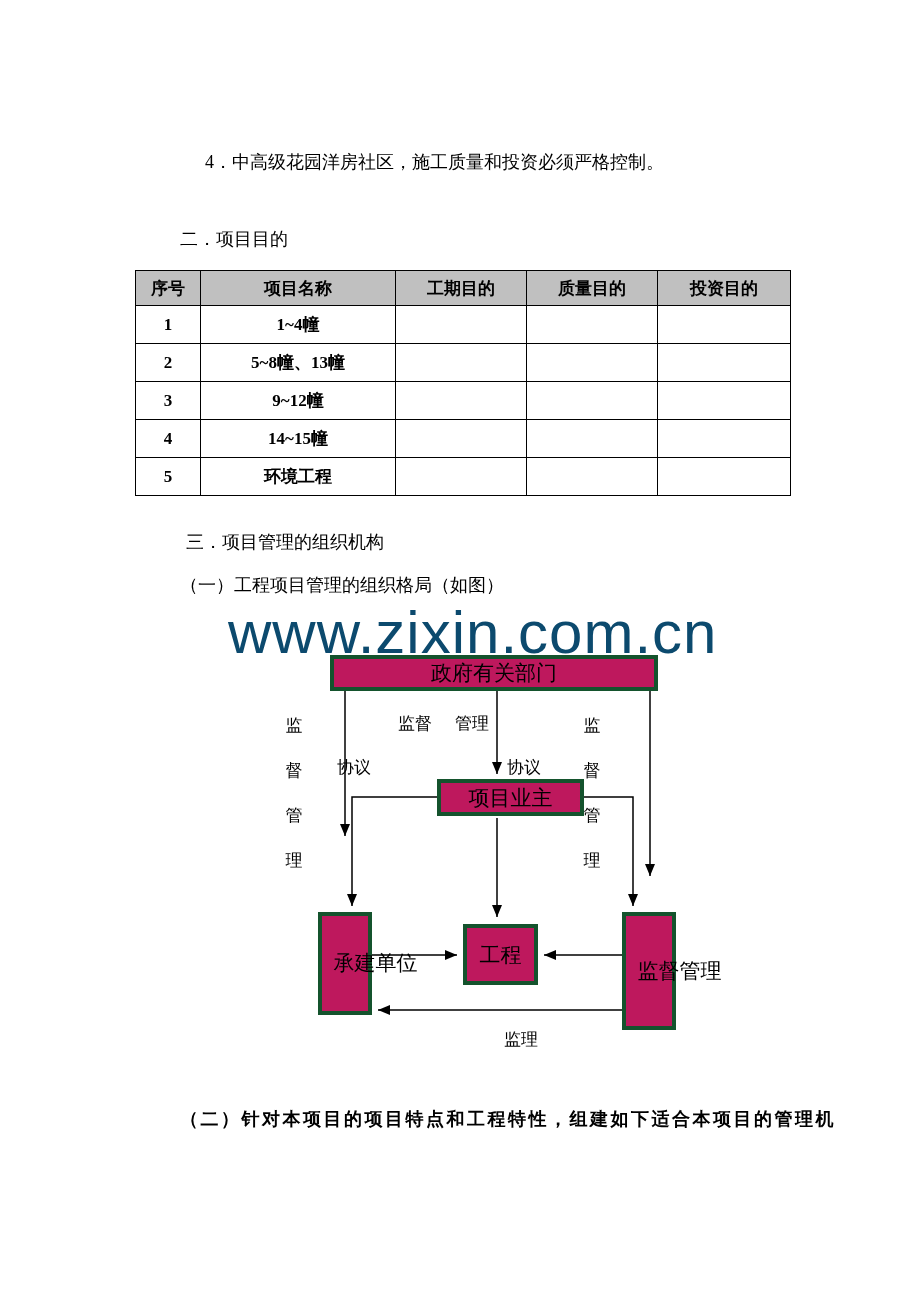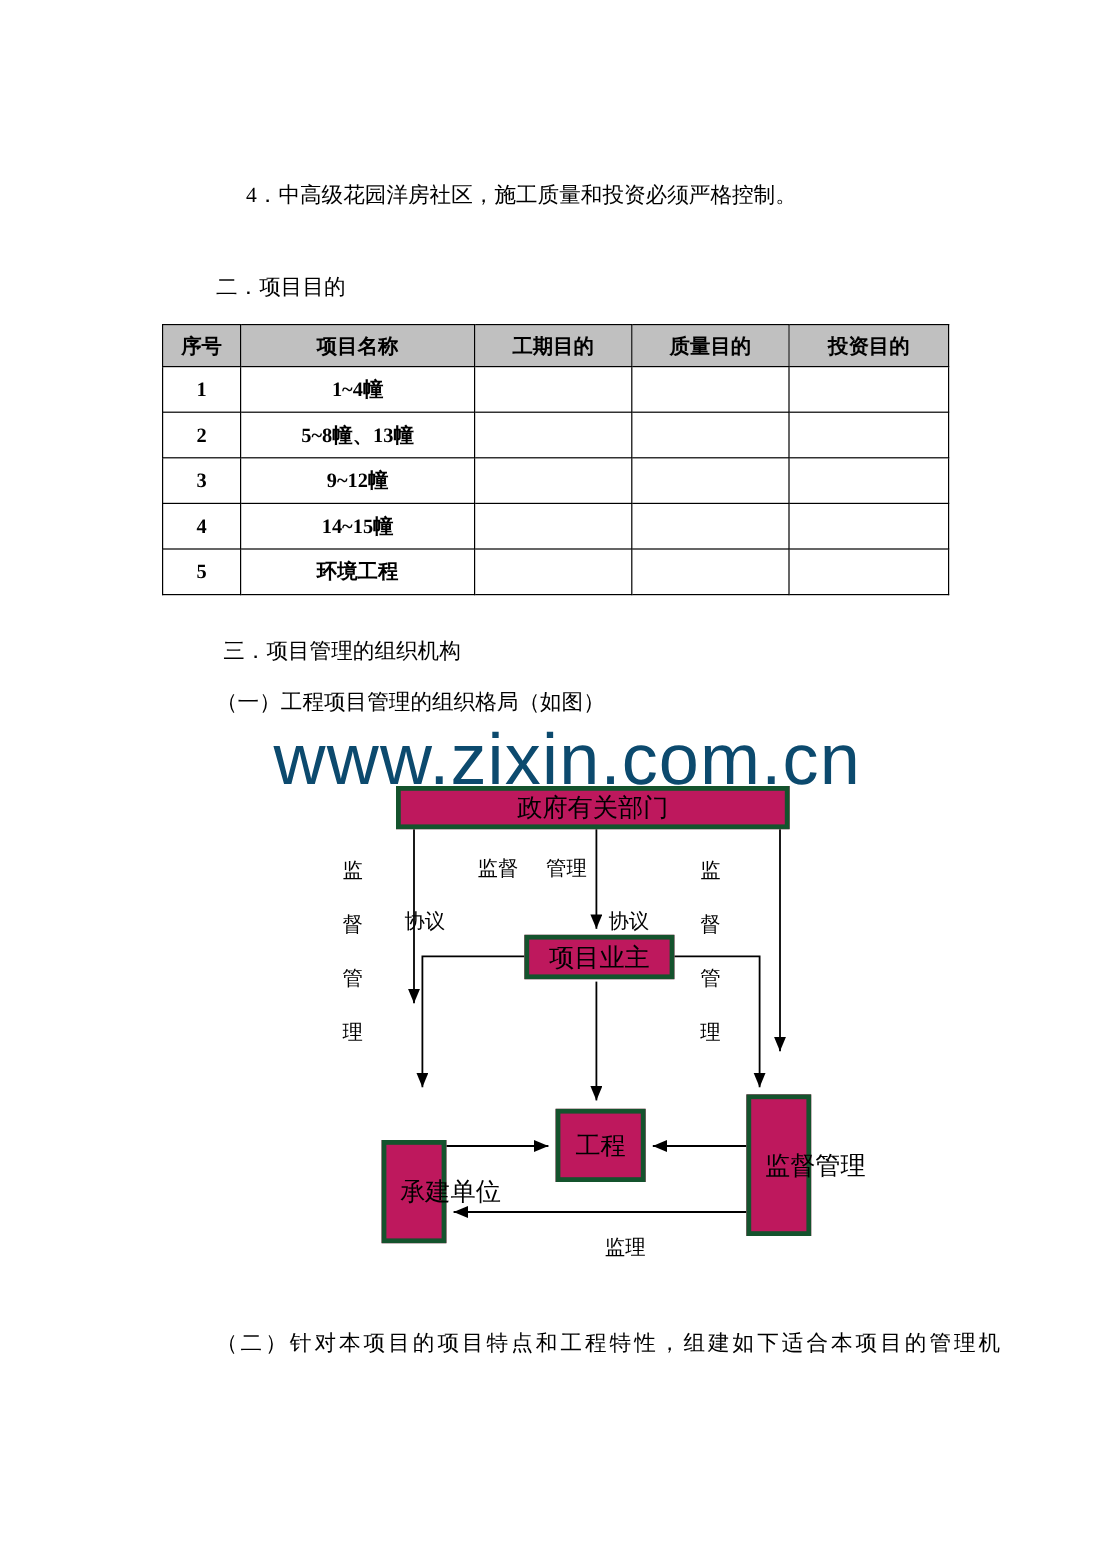--- a/index.html
+++ b/index.html
@@ -144,35 +144,35 @@
         <td></td>
       </tr>
     </tbody>
   </table>
 
   <div class="para abs" style="left:186px; top:530px;">三．项目管理的组织机构</div>
   <div class="para abs" style="left:180px; top:573px;">（一）工程项目管理的组织格局（如图）</div>
 
   <div class="dbox" style="left:330px; top:655px; width:328px; height:36px;">政府有关部门</div>
 
-  <div class="dbox" style="left:437px; top:779px; width:125px; height:37px;">项目业主</div>
+  <div class="dbox" style="left:437px; top:779px; width:147px; height:37px;">项目业主</div>
 
-  <div class="dbox" style="left:318px; top:912px; width:54px; height:86px;margin-top:38px;">
+  <div class="dbox" style="left:318px; top:912px; width:54px; height:103px;">
     <span class="vtext">承建单位</span>
   </div>
 
   <div class="dbox" style="left:463px; top:924px; width:75px; height:61px;">工程</div>
 
   <div class="dbox" style="left:622px; top:912px; width:54px; height:118px;">
     <span class="vtext">监督管理</span>
   </div>
 
   <div class="dlabel vlabel" style="left:283px; top:703px;">监督管理</div>
   <div class="dlabel" style="left:398px; top:712px;">监督</div>
   <div class="dlabel" style="left:455px; top:712px;">管理</div>
   <div class="dlabel" style="left:337px; top:756px;">协议</div>
   <div class="dlabel" style="left:507px; top:756px;">协议</div>
   <div class="dlabel vlabel" style="left:581px; top:703px;">监督管理</div>
   <div class="dlabel" style="left:468px; top:1028px;margin-left:36px;">监理</div>
 
-  <div class="para closing abs" style="left:180px; top:1107px;">（二）针对本项目的项目特点和工程特性，组建如下适合本项目的管理机</div>
+  <div class="para closing abs" style="left:180px; top:1107px;font-weight:bold;">（二）针对本项目的项目特点和工程特性，组建如下适合本项目的管理机</div>
 
 </div>
 
 </body></html>

